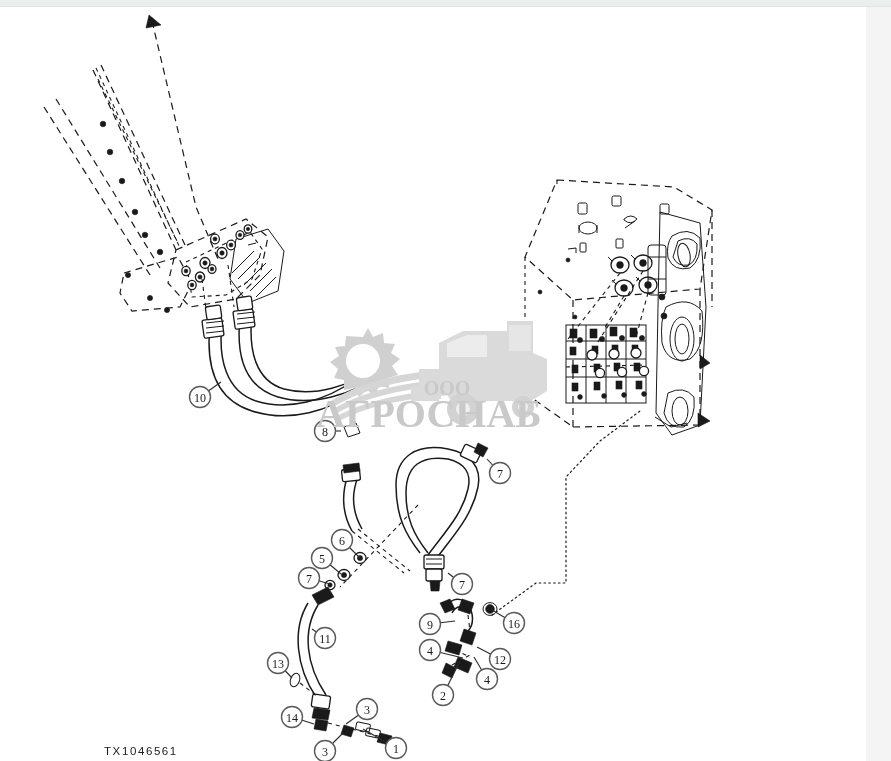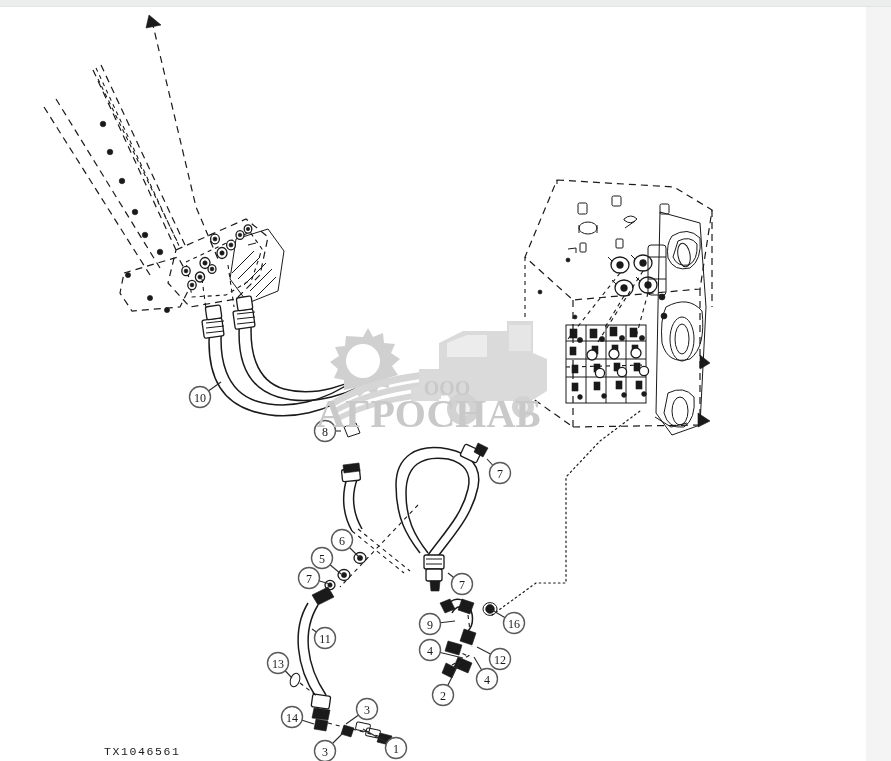--- a/index.html
+++ b/index.html
@@ -57,21 +57,21 @@
   #watermark svg { width: 268px; height: 146px; display:block; }
 
   .wm-text {
     font-family: "Liberation Serif", serif;
     font-weight: 700;
     fill: #c9c9c9;
   }
   .partno {
     position: absolute;
     left: 104px; top: 738px;
-    font-family: Liberation Mono, monospace;
+    font-family: Liberation Sans, sans-serif;
     font-size: 11.5px;
     letter-spacing: 1.6px;
     color: #1a1a1a;
     white-space: nowrap;
   }
   .callout-text {
     font-family: "Liberation Serif", serif;
     font-size: 12px;
     fill: #1a1a1a;
     text-anchor: middle;

